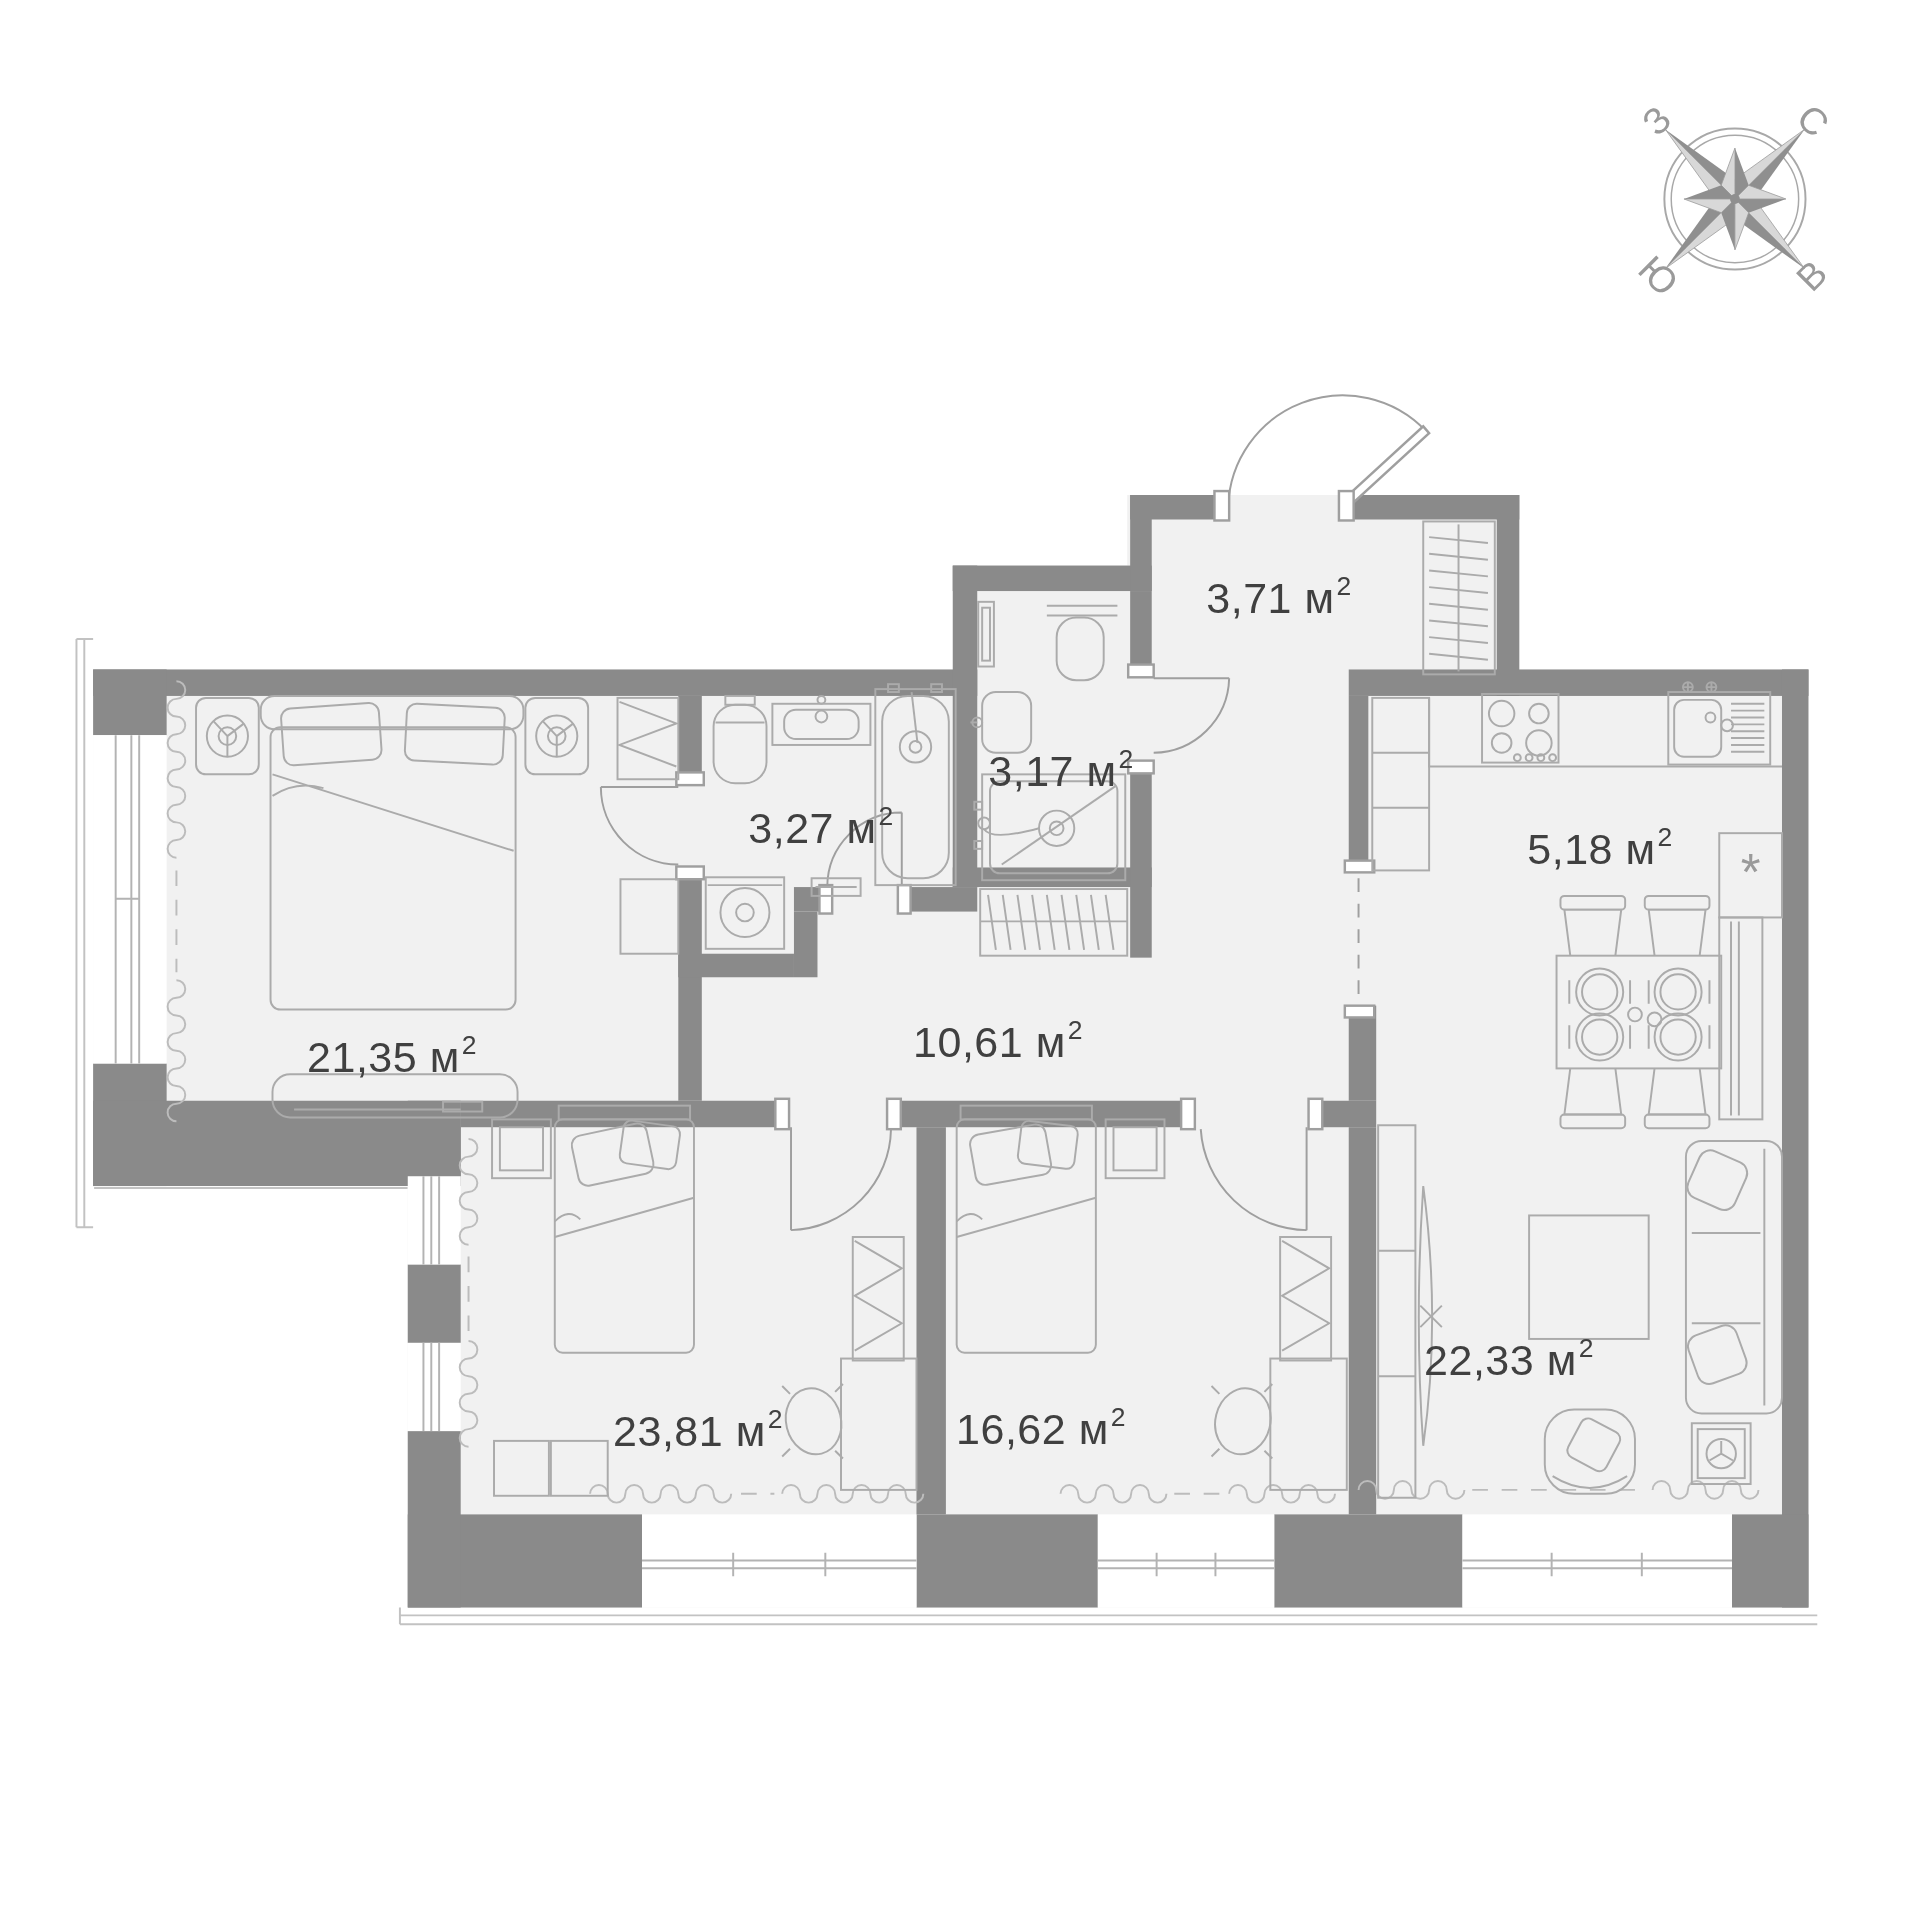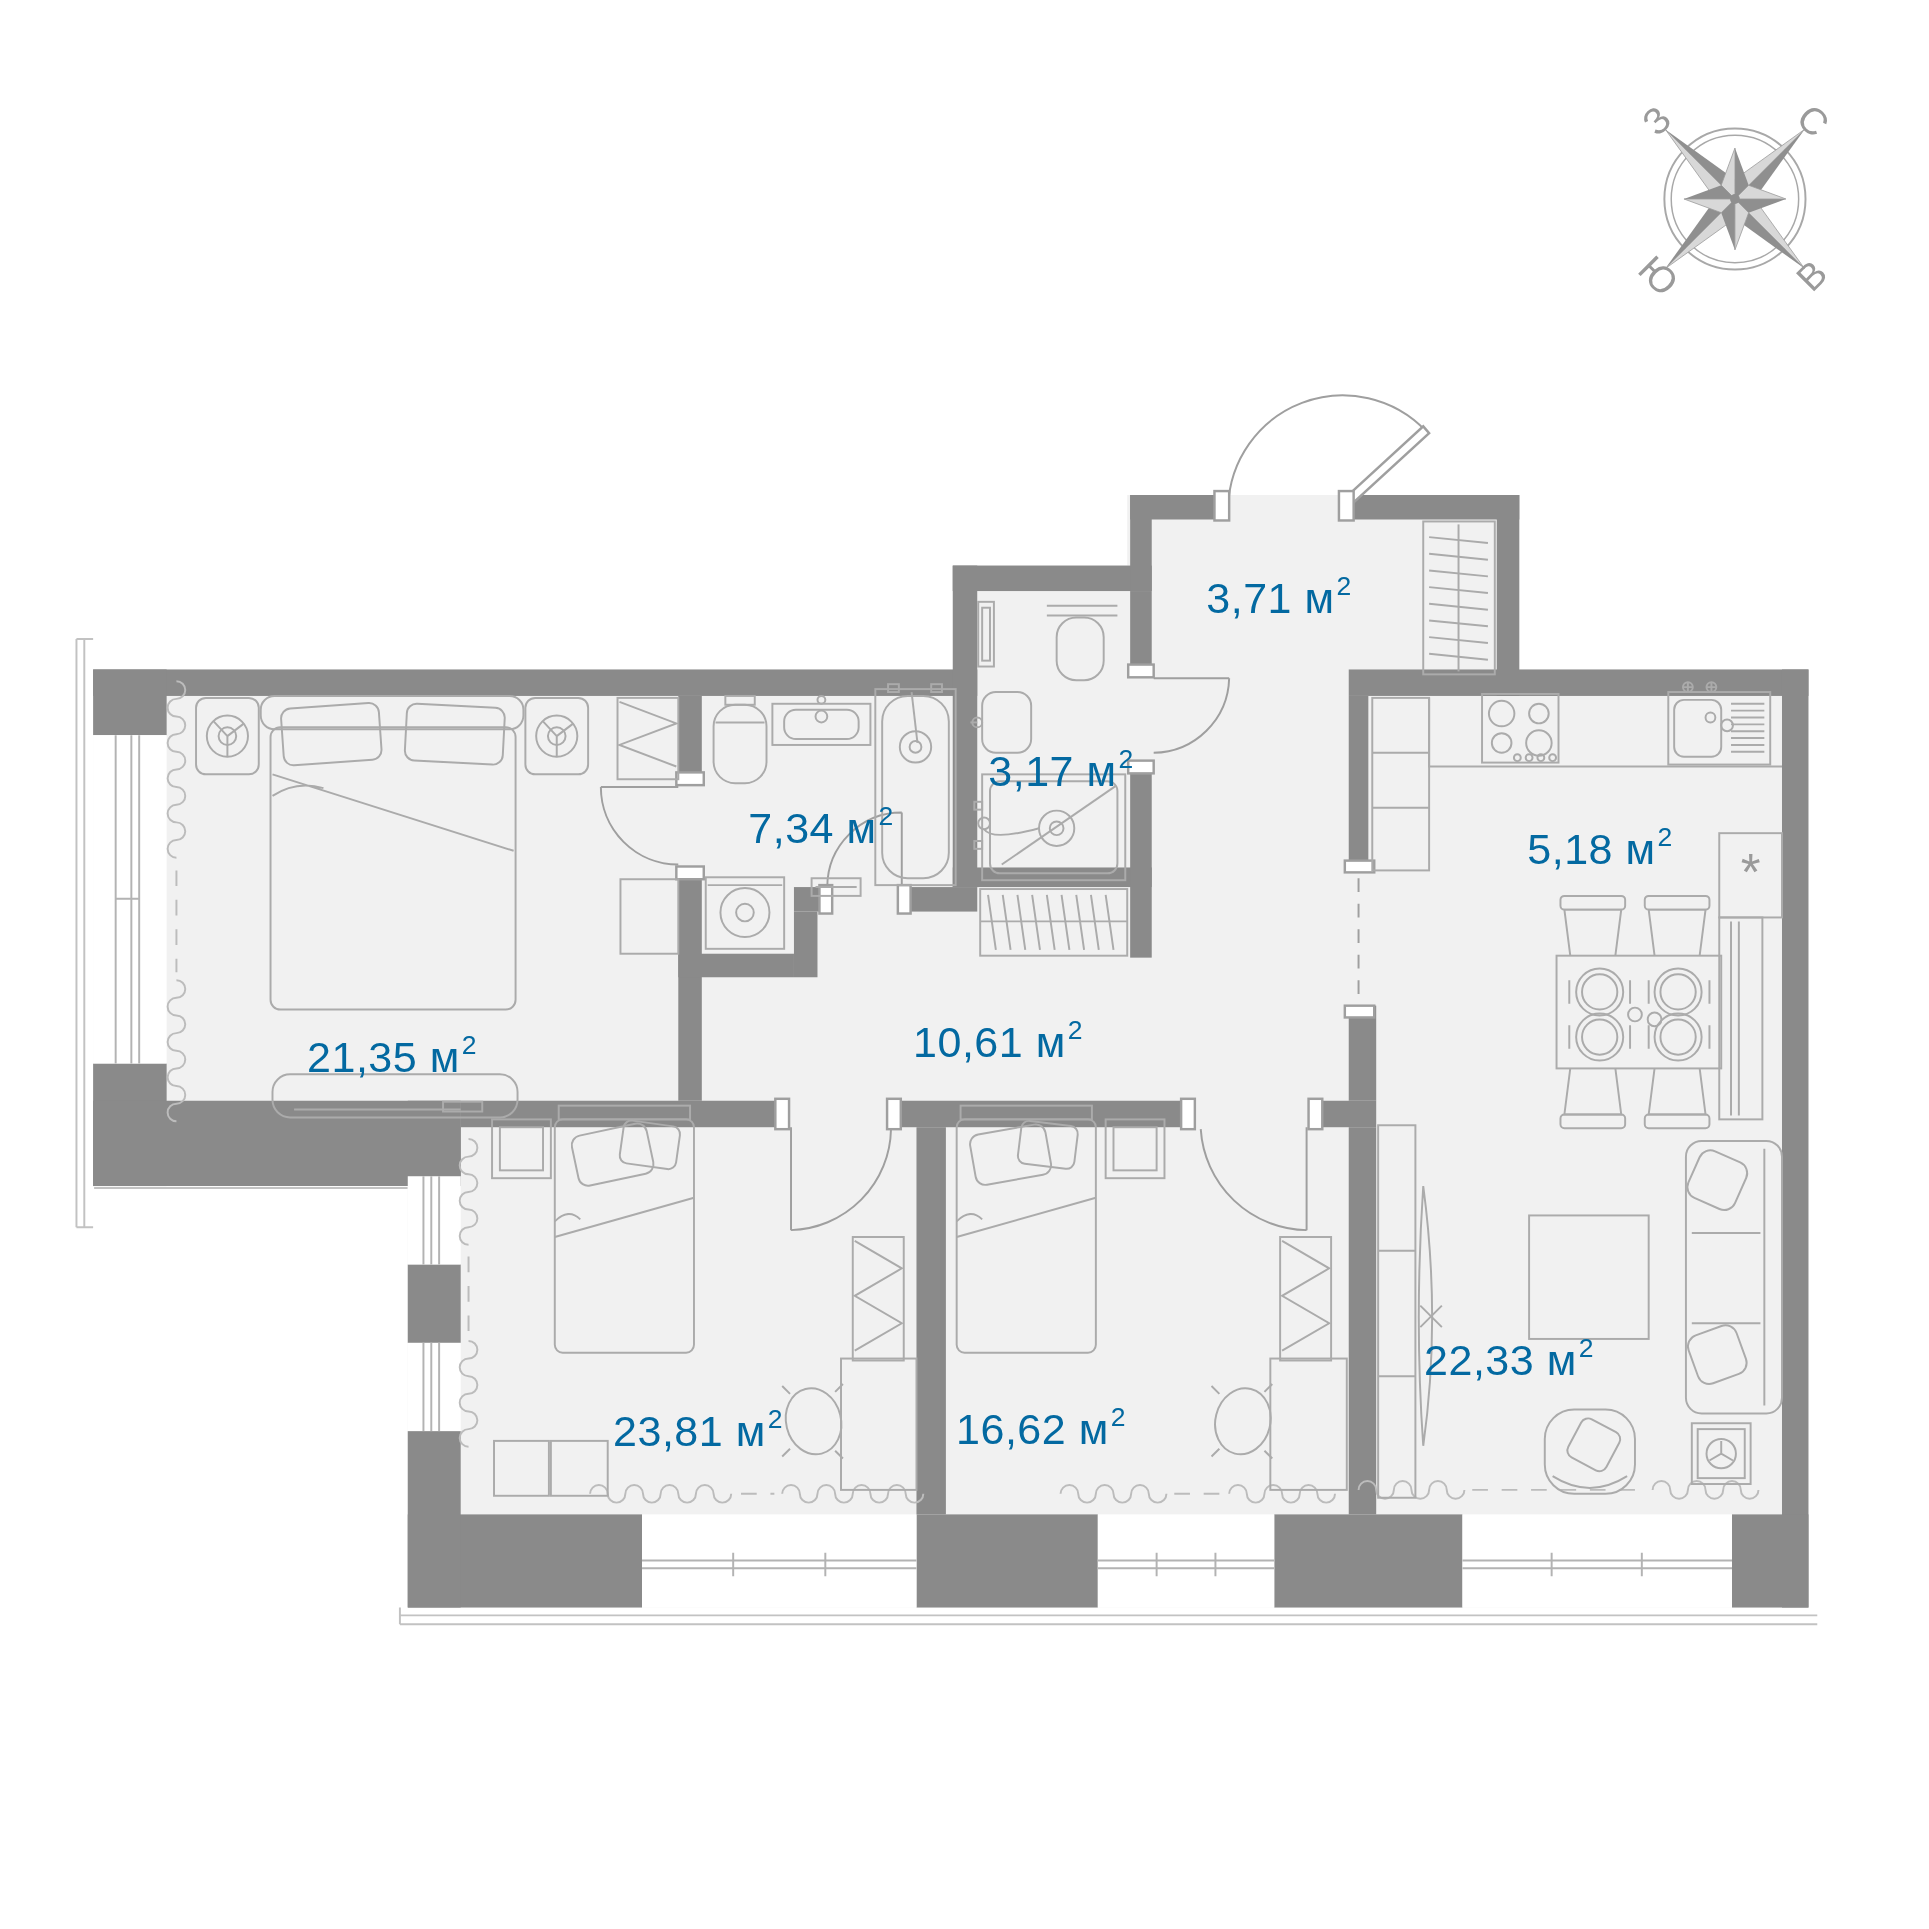--- a/index.html
+++ b/index.html
@@ -1,20 +1,20 @@
 <!DOCTYPE html>
 <html><head>
 <meta charset="utf-8">
 <style>
   html,body{margin:0;padding:0;background:#fff;}
   #stage{position:relative;width:1930px;height:1930px;background:#fff;overflow:hidden;
          font-family:"Liberation Sans",sans-serif;}
   #plan-svg{position:absolute;left:0;top:0;}
   .room-label{position:absolute;transform:translate(-50%,-50%);white-space:nowrap;
-              color:#0369a1;font-size:43px;font-weight:400;letter-spacing:0.5px;}
+              color:#404040;font-size:43px;font-weight:400;letter-spacing:0.5px;}
   .room-label sup{font-size:26.5px;line-height:0;vertical-align:17.6px;margin-left:2px;}
 </style>
 </head>
 <body>
 
 <div id="stage">
 <svg id="plan-svg" width="1930" height="1930" viewBox="0 0 1969 1969">
 
   <g>
     <path d="M95,683 H997 V577 H1150 V505 H1550 V683 H1845 V1640 H416 V1210 H95 Z" fill="#f1f1f1"></path>
@@ -431,21 +431,21 @@
     <g font-family="Liberation Sans, sans-serif" font-size="38" fill="#9a9a9a" text-anchor="middle">
       <text x="1849" y="136" transform="rotate(45 1849 124)">С</text>
       <text x="1691" y="136" transform="rotate(-45 1691 124)">З</text>
       <text x="1691" y="294" transform="rotate(45 1691 282)">Ю</text>
       <text x="1849" y="294" transform="rotate(-45 1849 282)">В</text>
     </g>
   </g>
 </svg>
 
   <div class="room-label" style="left:392px;top:1057px"><span>21,35</span> <span>м</span><sup>2</sup></div>
-  <div class="room-label" style="left:821px;top:828px"><span>7,34</span> <span>м</span><sup>2</sup></div>
+  <div class="room-label" style="left:821px;top:828px"><span>3,27</span> <span>м</span><sup>2</sup></div>
   <div class="room-label" style="left:1061px;top:771px"><span>3,17</span> <span>м</span><sup>2</sup></div>
   <div class="room-label" style="left:1279px;top:598px"><span>3,71</span> <span>м</span><sup>2</sup></div>
   <div class="room-label" style="left:998px;top:1042px"><span>10,61</span> <span>м</span><sup>2</sup></div>
   <div class="room-label" style="left:1600px;top:849px"><span>5,18</span> <span>м</span><sup>2</sup></div>
   <div class="room-label" style="left:1509px;top:1360px"><span>22,33</span> <span>м</span><sup>2</sup></div>
   <div class="room-label" style="left:698px;top:1431px"><span>23,81</span> <span>м</span><sup>2</sup></div>
   <div class="room-label" style="left:1041px;top:1429px"><span>16,62</span> <span>м</span><sup>2</sup></div>
 </div>
 
 

